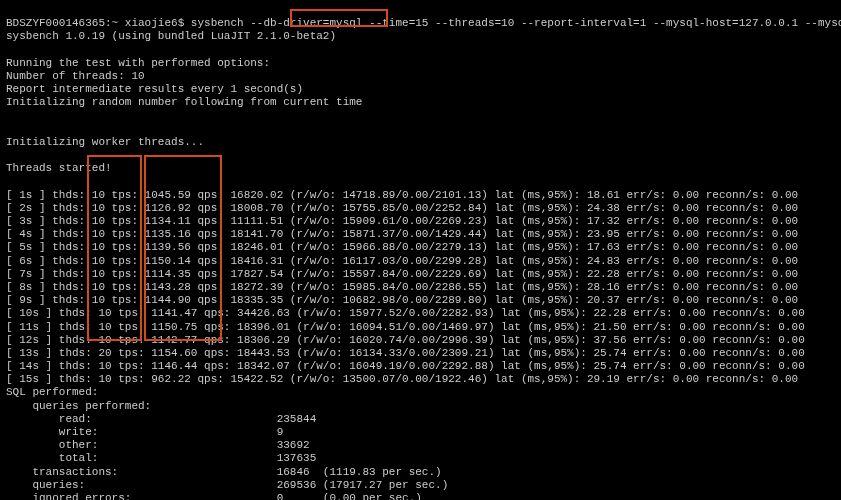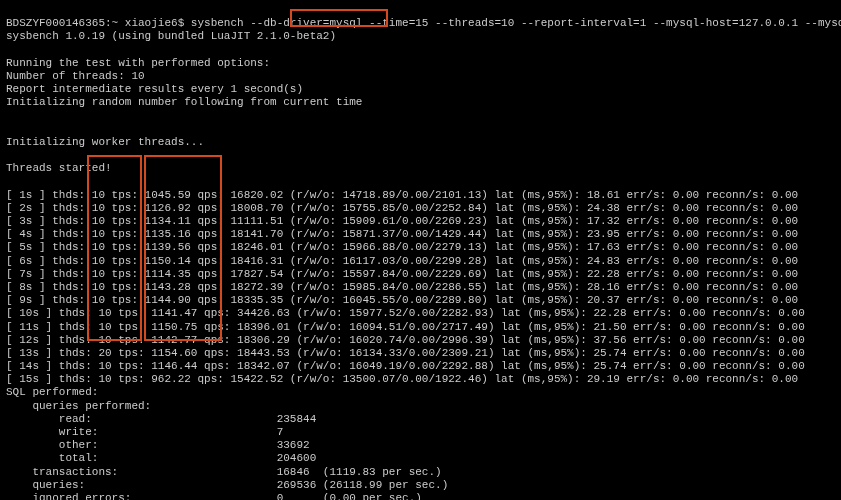--- a/index.html
+++ b/index.html
@@ -45,35 +45,35 @@
 <span>Threads started!</span>
 
 <span>[ 1s ] thds: 10 tps: 1045.59 qps: 16820.02 (r/w/o: 14718.89/0.00/2101.13) lat (ms,95%): 18.61 err/s: 0.00 reconn/s: 0.00</span>
 <span>[ 2s ] thds: 10 tps: 1126.92 qps: 18008.70 (r/w/o: 15755.85/0.00/2252.84) lat (ms,95%): 24.38 err/s: 0.00 reconn/s: 0.00</span>
 <span>[ 3s ] thds: 10 tps: 1134.11 qps: 11111.51 (r/w/o: 15909.61/0.00/2269.23) lat (ms,95%): 17.32 err/s: 0.00 reconn/s: 0.00</span>
 <span>[ 4s ] thds: 10 tps: 1135.16 qps: 18141.70 (r/w/o: 15871.37/0.00/1429.44) lat (ms,95%): 23.95 err/s: 0.00 reconn/s: 0.00</span>
 <span>[ 5s ] thds: 10 tps: 1139.56 qps: 18246.01 (r/w/o: 15966.88/0.00/2279.13) lat (ms,95%): 17.63 err/s: 0.00 reconn/s: 0.00</span>
 <span>[ 6s ] thds: 10 tps: 1150.14 qps: 18416.31 (r/w/o: 16117.03/0.00/2299.28) lat (ms,95%): 24.83 err/s: 0.00 reconn/s: 0.00</span>
 <span>[ 7s ] thds: 10 tps: 1114.35 qps: 17827.54 (r/w/o: 15597.84/0.00/2229.69) lat (ms,95%): 22.28 err/s: 0.00 reconn/s: 0.00</span>
 <span>[ 8s ] thds: 10 tps: 1143.28 qps: 18272.39 (r/w/o: 15985.84/0.00/2286.55) lat (ms,95%): 28.16 err/s: 0.00 reconn/s: 0.00</span>
-<span>[ 9s ] thds: 10 tps: 1144.90 qps: 18335.35 (r/w/o: 16045.55/0.00/2289.80) lat (ms,95%): 20.37 err/s: 0.00 reconn/s: 0.00</span>
+<span>[ 9s ] thds: 10 tps: 1144.90 qps: 18335.35 (r/w/o: 10682.98/0.00/2289.80) lat (ms,95%): 20.37 err/s: 0.00 reconn/s: 0.00</span>
 <span>[ 10s ] thds: 10 tps: 1141.47 qps: 34426.63 (r/w/o: 15977.52/0.00/2282.93) lat (ms,95%): 22.28 err/s: 0.00 reconn/s: 0.00</span>
-<span>[ 11s ] thds: 10 tps: 1150.75 qps: 18396.01 (r/w/o: 16094.51/0.00/2717.49) lat (ms,95%): 21.50 err/s: 0.00 reconn/s: 0.00</span>
+<span>[ 11s ] thds: 10 tps: 1150.75 qps: 18396.01 (r/w/o: 16094.51/0.00/1469.97) lat (ms,95%): 21.50 err/s: 0.00 reconn/s: 0.00</span>
 <span>[ 12s ] thds: 10 tps: 1142.77 qps: 18306.29 (r/w/o: 16020.74/0.00/2996.39) lat (ms,95%): 37.56 err/s: 0.00 reconn/s: 0.00</span>
 <span>[ 13s ] thds: 20 tps: 1154.60 qps: 18443.53 (r/w/o: 16134.33/0.00/2309.21) lat (ms,95%): 25.74 err/s: 0.00 reconn/s: 0.00</span>
 <span>[ 14s ] thds: 10 tps: 1146.44 qps: 18342.07 (r/w/o: 16049.19/0.00/2292.88) lat (ms,95%): 25.74 err/s: 0.00 reconn/s: 0.00</span>
 <span>[ 15s ] thds: 10 tps: 962.22 qps: 15422.52 (r/w/o: 13500.07/0.00/1922.46) lat (ms,95%): 29.19 err/s: 0.00 reconn/s: 0.00</span>
 <span>SQL performed:</span>
 <span>    queries performed:</span>
 <span>        read:                            235844</span>
-<span>        write:                           7</span>
+<span>        write:                           9</span>
 <span>        other:                           33692</span>
-<span>        total:                           204600</span>
+<span>        total:                           137635</span>
 <span>    transactions:                        16846  (1119.83 per sec.)</span>
-<span>    queries:                             269536 (26118.99 per sec.)</span>
+<span>    queries:                             269536 (17917.27 per sec.)</span>
 <span>    ignored errors:                      0      (0.00 per sec.)</span>
 
 
 
 
 
 </div>
 
 <div class="highlight-box" id="hb-cmd" style="left: 290px; top: 9px; width: 94px; height: 14px;"></div>
 <div class="highlight-box" id="hb-tps" style="left: 87px; top: 155px; width: 51px; height: 182px;"></div>

